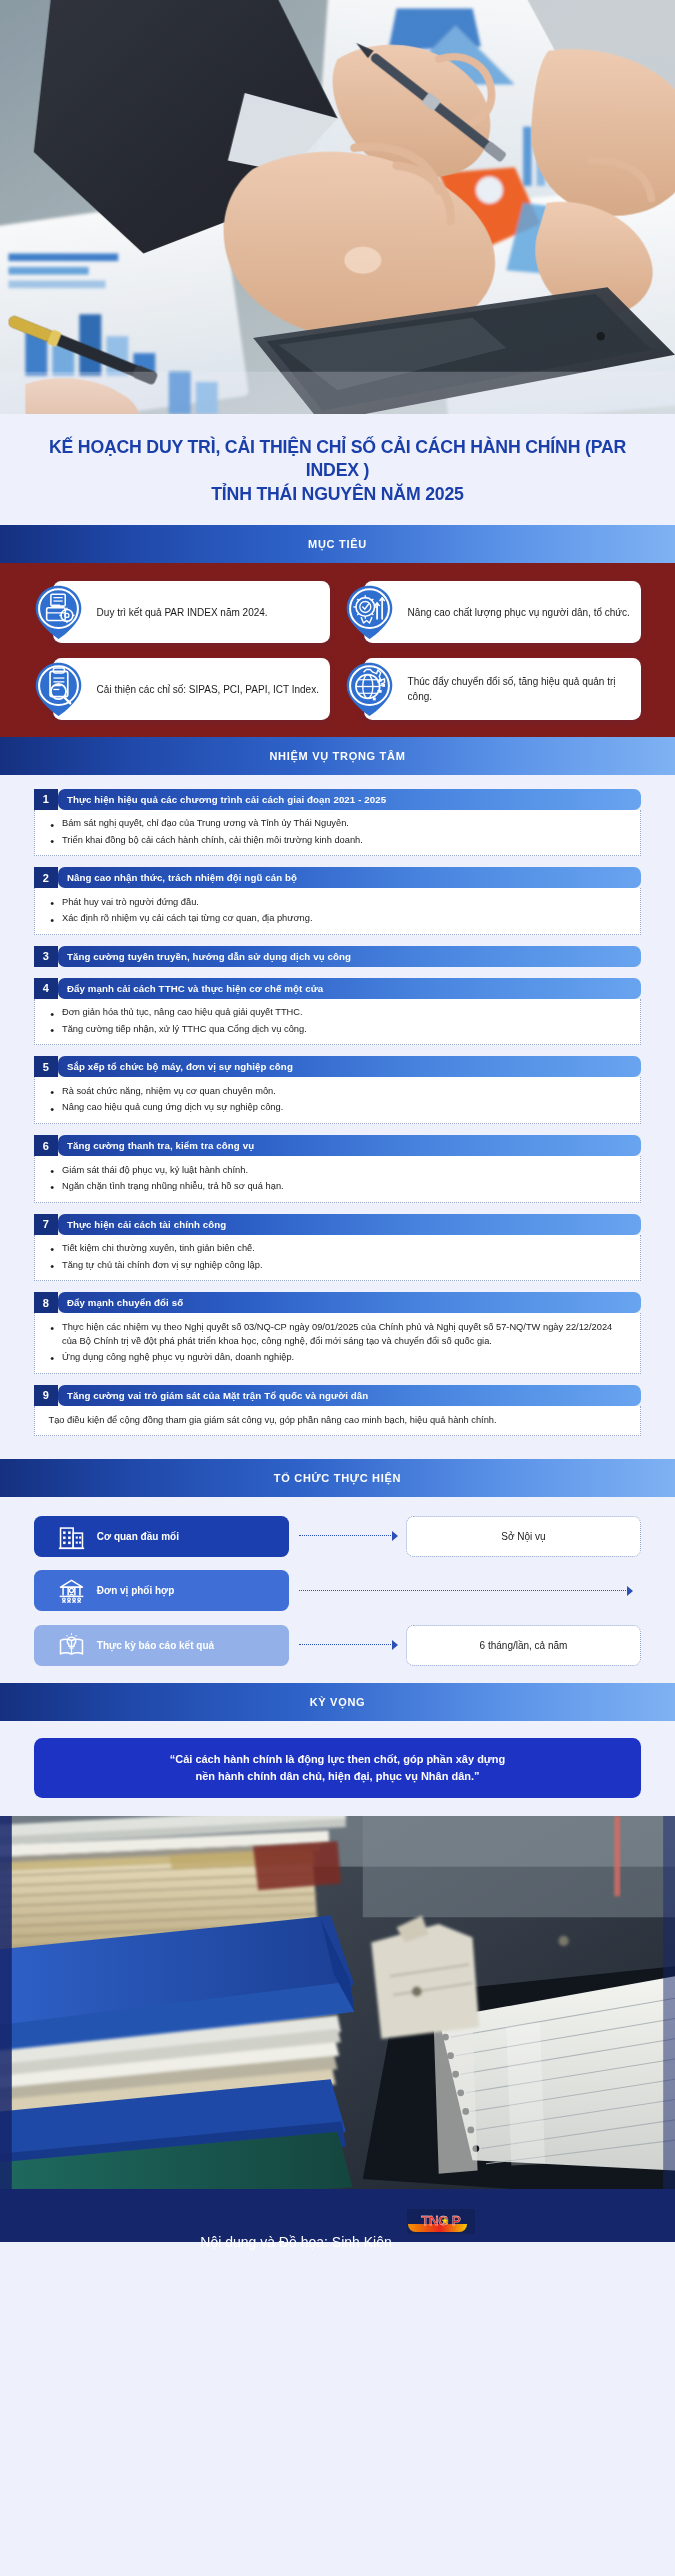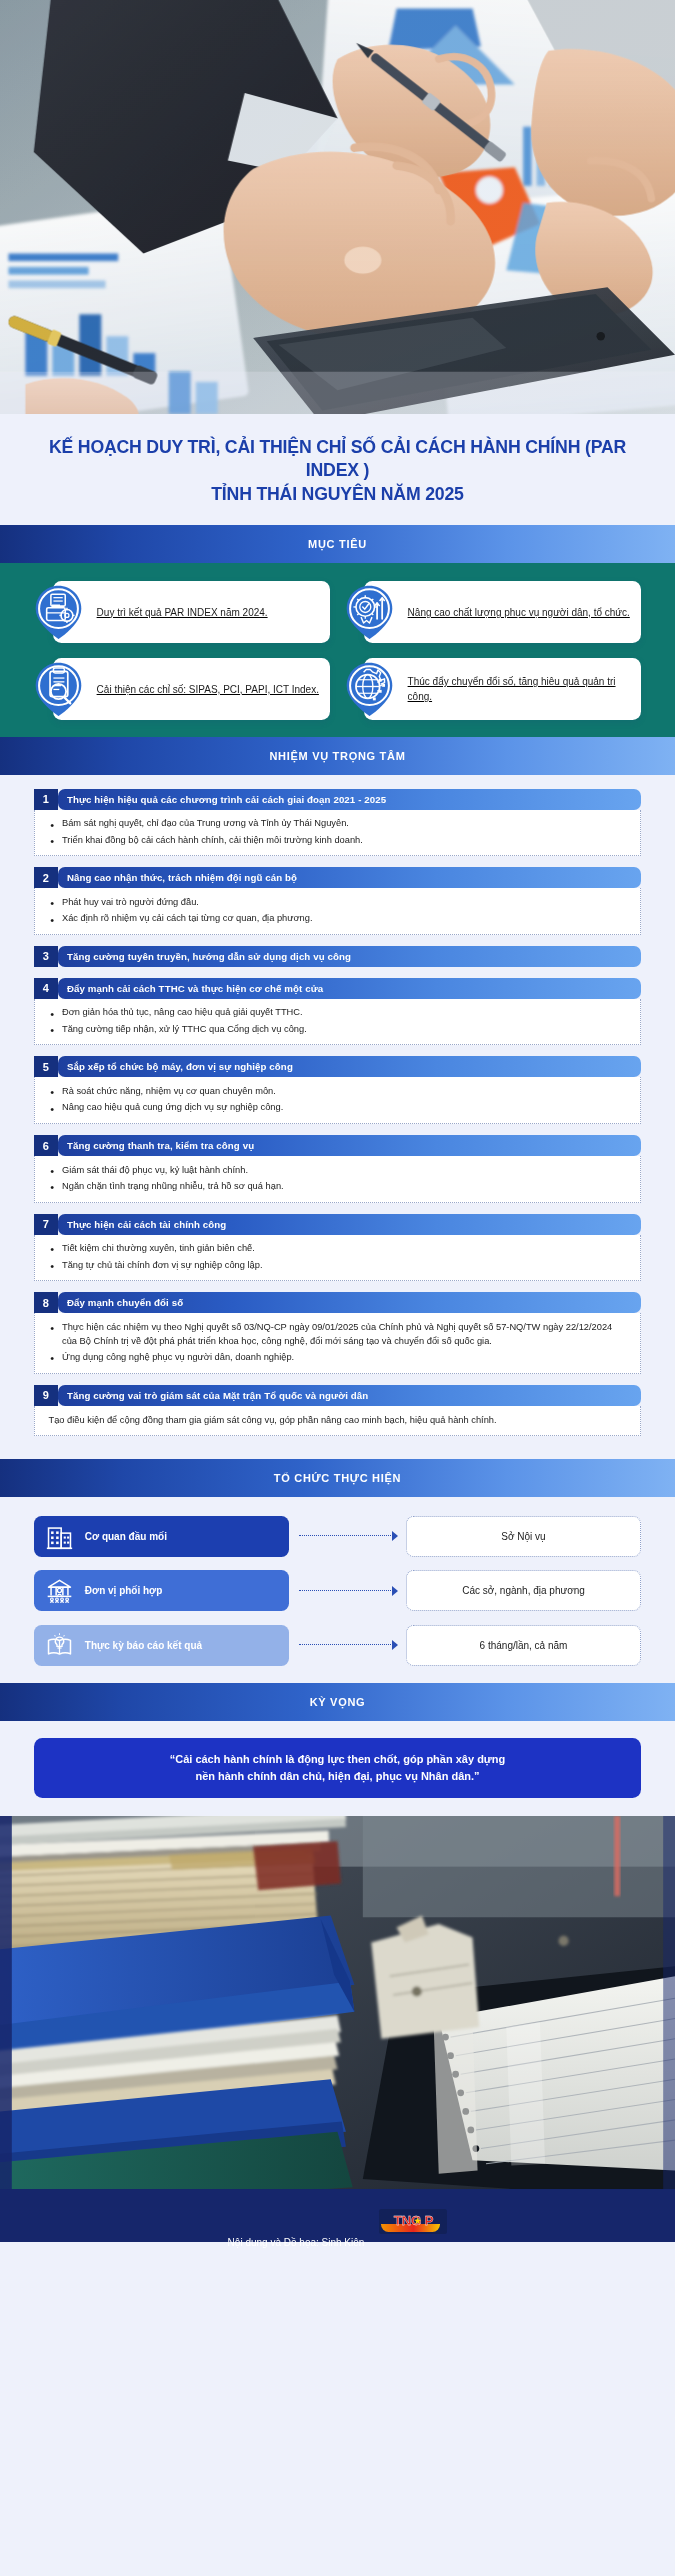--- a/index.html
+++ b/index.html
@@ -32,21 +32,21 @@
 
   
   .sec-bar {
     height: 38px;
     background: linear-gradient(90deg, #15307f 0%, #1f47a8 18%, #2f63c9 45%, #5b93e8 75%, #7fb2f3 100%);
     display: flex; align-items: center; justify-content: center;
     color: #fff; font-weight: bold; font-size: 11px; letter-spacing: 0.7px;
   }
 
   
-  .obj-wrap { padding: 18.6px 34px 17px 34px; background: #0f766e; text-decoration: underline; }
+  .obj-wrap { padding: 18.6px 34px 17px 34px; background: #7f1d1d; }
   .obj-grid { display: grid; grid-template-columns: 1fr 1fr; gap: 15px 15px; }
   .obj-card {
     position: relative;
     background: #fff;
     border-radius: 8.4px;
     box-shadow: 0 2.5px 5.9px rgba(40,60,120,.13);
     min-height: 62px;
     display: flex; align-items: center;
     padding: 8.4px 10px 8.4px 44px;
     margin-left: 18.6px;
@@ -91,21 +91,21 @@
     font-size: 11px; color: #1b1b1b;
   }
   .task-body p.plain { font-size: 9.3px; color: #1b1b1b; line-height: 1.55; }
 
   
   .org-wrap { padding: 18.6px 34px 17px 34px; background: #eef1fb; }
   .org-row { display: flex; align-items: center; margin-bottom: 13.5px; }
   .org-row:last-child { margin-bottom: 0; }
   .org-pill {
     width: 255px; height: 41px; border-radius: 7.6px;
-    display: flex; align-items: center; padding-left: 12px;
+    display: flex; align-items: center; padding-left: 24px;
     color: #fff; font-weight: bold; font-size: 10px;
   }
   .org-pill.v1 { background: #1c3fb0; }
   .org-pill.v2 { background: #3f6ed6; }
   .org-pill.v3 { background: #93b1e8; }
   .org-pill .oi { width: 27px; height: 27px; flex: 0 0 27px; margin-right: 11.8px; }
   .org-arrow { flex: 1; height: 11.8px; position: relative; margin: 0 5px; }
   .org-arrow .dash {
     position: absolute; top: 5px; left: 5px; right: 10px;
     border-top: 1.7px dotted #2a4fb5;
@@ -135,21 +135,21 @@
   
   .bottom-photo { position: relative; width: 675px; height: 384px; overflow: hidden; background: #14255f; }
   .bottom-photo svg { display: block; width: 675px; height: 384px; }
 
   
   .footer {
     height: 42px; background: #16266b;
     display: flex; align-items: center; justify-content: center;
     gap: 15px;
   }
-  .footer .credit { color: #fff; font-size: 10px; margin-top: 42px; }
+  .footer .credit { color: #fff; font-size: 14px; margin-top: 42px; }
   .logo {
     width: 68px; height: 25px; background: #122159;
     border-radius: 2.5px; position: relative; overflow: hidden;
     display: flex; align-items: center; justify-content: center;
   }
   .logo .lg-text {
     font-weight: bold; font-size: 13.5px; letter-spacing: -0.4px;
     color: #e8261c; -webkit-text-stroke: 0.3px #fff;
     position: relative; z-index: 2; line-height: 1;
   }
@@ -583,23 +583,20 @@
                 <path d="M23 30.5 q2-2.5 4 0"></path>
             </g>
           </svg>
         </span>
         <span>Đơn vị phối hợp</span>
       </div>
       <div class="org-arrow">
         <div class="dash"></div>
         <div class="tip"></div>
       </div>
-      <div class="org-box">
-        <span>Các sở, ngành, địa phương</span>
-      </div>
     </div>
 
     <div class="org-row">
       <div class="org-pill v3">
         <span class="oi">
           <svg viewBox="0 0 32 32">
             <path d="M3 10 q6-3 13 0 q7-3 13 0 v16 q-6-3-13 0 q-7-3-13 0 Z" fill="none" stroke="#fff" stroke-width="1.8" stroke-linejoin="round"></path>
             <line x1="16" y1="10" x2="16" y2="26" stroke="#fff" stroke-width="1.5"></line>
             <path d="M16 6 a5 5 0 0 1 3 9 v2 h-6 v-2 a5 5 0 0 1 3-9 Z" fill="none" stroke="#fff" stroke-width="1.6"></path>
             <line x1="13.5" y1="19" x2="18.5" y2="19" stroke="#fff" stroke-width="1.4"></line>

